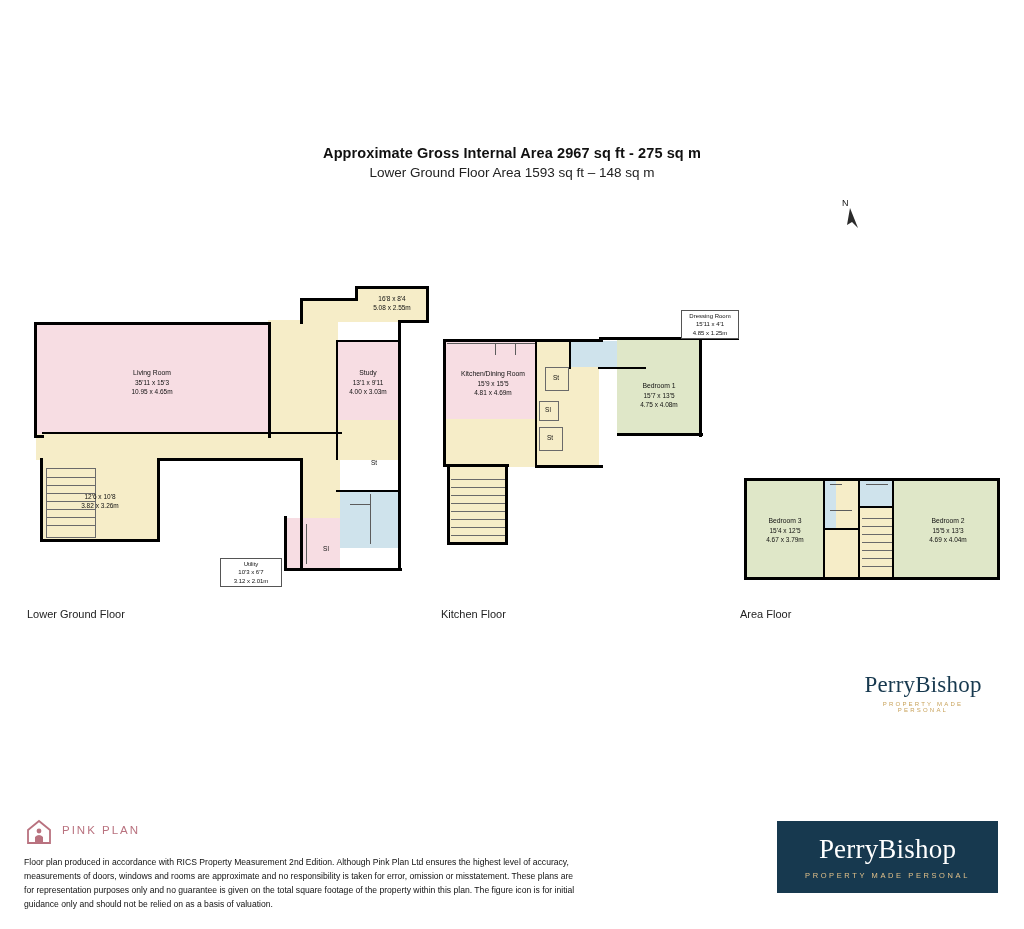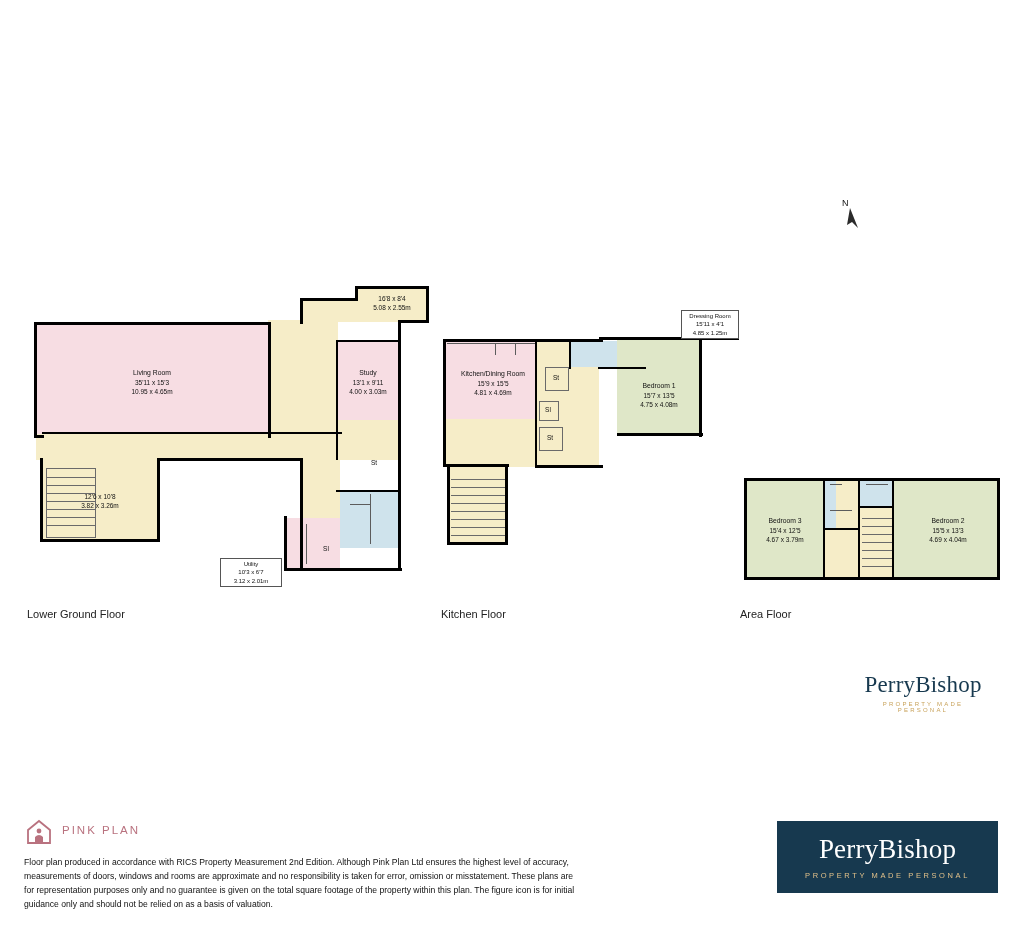--- a/index.html
+++ b/index.html
@@ -56,20 +56,22 @@
   .pink-plan .pptext{position:absolute;left:38px;top:6px;font-size:11.5px;letter-spacing:2px;color:#b9727f;}
 
   .disclaimer{position:absolute;left:24px;top:856px;width:560px;font-size:8.6px;line-height:1.62;color:#111;}
 </style>
 </head>
 <body>
 
 <div class="sheet">
 
   <div class="header">
+    <div class="h1">Approximate Gross Internal Area 2967 sq ft - 275 sq m</div>
+    <div class="h2">Lower Ground Floor Area 1593 sq ft – 148 sq m</div>
   </div>
 
   <div class="compass">
     <div class="n">N</div>
     <svg width="40" height="34" viewBox="0 0 40 34">
       <polygon points="14,8 22,28 16,22 11,25" fill="#2b2b2b"></polygon>
     </svg>
   </div>
 
   <div class="plan" style="left:20px;top:280px;width:420px;height:320px;">

